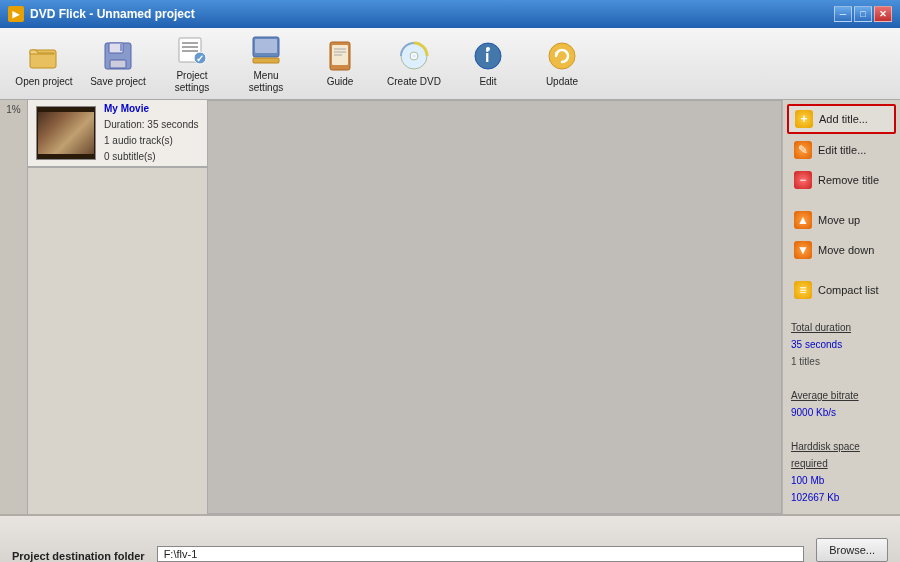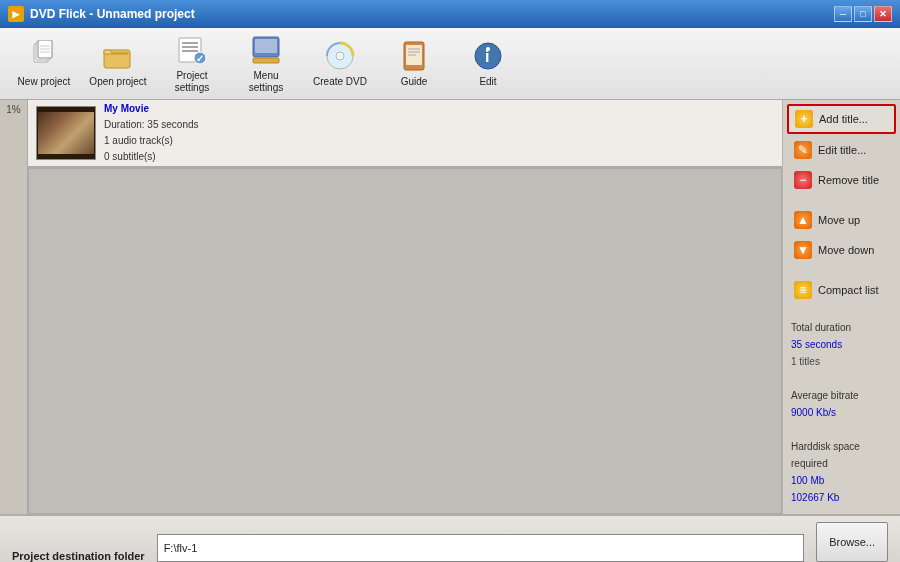--- a/index.html
+++ b/index.html
@@ -116,21 +116,21 @@
       align-items: center;
       padding-top: 4px;
       font-size: 10px;
       color: #444;
     }
 
     
     .content-area {
       flex: 1;
       display: flex;
-      flex-direction: column;
+      flex-direction: row;
       background: #d8d4cc;
     }
 
     
     .title-list {
       height: 68px;
       background: #f0ede8;
       border-bottom: 2px solid #aaa;
       display: flex;
       align-items: center;
@@ -231,20 +231,21 @@
     
     .stats-section {
       margin-top: auto;
       padding: 4px;
       font-size: 10px;
       color: #444;
       line-height: 1.7;
     }
     .stats-section .stat-label {
       color: #333;
+      text-decoration: underline;
     }
     .stats-section .stat-value {
       color: #0000cc;
     }
 
     
     .bottom-bar {
       height: 48px;
       background: linear-gradient(to bottom, #e8e4e0, #d8d4d0);
       border-top: 2px solid #b0aca8;
@@ -253,31 +254,31 @@
       padding: 0 12px;
       gap: 12px;
     }
     .destination-label {
       font-size: 11px;
       font-weight: bold;
       color: #222;
     }
     .destination-path-area {
       flex: 1;
-      height: 28px;
+      height: 16px;
       background: white;
       border: 1px solid #888;
       display: flex;
       align-items: center;
       padding: 0 6px;
       font-size: 11px;
       color: #222;
     }
     .browse-btn {
-      height: 40px;
+      height: 24px;
       padding: 0 12px;
       background: linear-gradient(to bottom, #f5f5f5, #ddd);
       border: 1px solid #888;
       border-radius: 2px;
       cursor: pointer;
       font-size: 11px;
       color: #222;
     }
   </style>
 </head>
@@ -292,44 +293,42 @@
   </div>
   <div class="title-bar-controls">
     <div class="title-btn">─</div>
     <div class="title-btn">□</div>
     <div class="title-btn close">✕</div>
   </div>
 </div>
 
 <div class="toolbar">
 
-  <div class="toolbar-item">
-    <div class="toolbar-icon">
-      <svg width="32" height="32" viewBox="0 0 32 32">
-        <rect x="6" y="4" width="14" height="18" rx="1" fill="white" stroke="#aaa" stroke-width="1"></rect>
-        <rect x="8" y="2" width="14" height="18" rx="1" fill="white" stroke="#aaa" stroke-width="1"></rect>
-        <rect x="10" y="0" width="14" height="18" rx="1" fill="white" stroke="#888" stroke-width="1"></rect>
-        <line x1="12" y1="6" x2="22" y2="6" stroke="#ccc" stroke-width="1"></line>
-        <line x1="12" y1="9" x2="22" y2="9" stroke="#ccc" stroke-width="1"></line>
-        <line x1="12" y1="12" x2="22" y2="12" stroke="#ccc" stroke-width="1"></line>
-      </svg>
-    </div>
-    <span class="toolbar-label">New project</span>
-  </div>
 
   <div class="toolbar-item">
     <div class="toolbar-icon">
       <svg width="32" height="32" viewBox="0 0 32 32">
         <rect x="2" y="10" width="26" height="18" rx="2" fill="#e8c060" stroke="#c09020" stroke-width="1"></rect>
         <path d="M2 14 L2 10 L8 10 L10 13 L26 13 L26 14 Z" fill="#f0d080" stroke="#c09020" stroke-width="1"></path>
       </svg>
     </div>
     <span class="toolbar-label">Open project</span>
   </div>
 
+  <div class="toolbar-item">
+    <div class="toolbar-icon">
+      <svg width="32" height="32" viewBox="0 0 32 32">
+        <rect x="3" y="3" width="26" height="26" rx="2" fill="#8899cc" stroke="#5566aa" stroke-width="1"></rect>
+        <rect x="7" y="3" width="14" height="10" rx="1" fill="#dde" stroke="#5566aa" stroke-width="1"></rect>
+        <rect x="8" y="20" width="16" height="8" rx="1" fill="#ccd" stroke="#5566aa" stroke-width="1"></rect>
+        <rect x="18" y="4" width="2" height="7" fill="#8899cc"></rect>
+      </svg>
+    </div>
+    <span class="toolbar-label">Save project</span>
+  </div>
 
   <div class="toolbar-item">
     <div class="toolbar-icon">
       <svg width="32" height="32" viewBox="0 0 32 32">
         <rect x="3" y="4" width="22" height="24" rx="1" fill="white" stroke="#aaa" stroke-width="1"></rect>
         <line x1="6" y1="9" x2="22" y2="9" stroke="#888" stroke-width="1.5"></line>
         <line x1="6" y1="13" x2="22" y2="13" stroke="#888" stroke-width="1.5"></line>
         <line x1="6" y1="17" x2="22" y2="17" stroke="#888" stroke-width="1.5"></line>
         <circle cx="24" cy="24" r="6" fill="#6699cc" stroke="white" stroke-width="1"></circle>
         <text x="20" y="28" font-size="10" fill="white" font-weight="bold">✓</text>
@@ -345,54 +344,64 @@
         <rect x="5" y="5" width="22" height="14" rx="1" fill="#aabbdd"></rect>
         <rect x="3" y="24" width="26" height="5" rx="1" fill="#ddaa44" stroke="#bb8822" stroke-width="1"></rect>
       </svg>
     </div>
     <span class="toolbar-label">Menu settings</span>
   </div>
 
   <div class="toolbar-item">
     <div class="toolbar-icon">
       <svg width="32" height="32" viewBox="0 0 32 32">
+        <rect x="6" y="2" width="20" height="28" rx="2" fill="#cc8844" stroke="#aa6622" stroke-width="1"></rect>
+        <rect x="8" y="5" width="16" height="20" rx="1" fill="#f5e8d0"></rect>
+        <line x1="10" y1="9" x2="22" y2="9" stroke="#aaa" stroke-width="1"></line>
+        <line x1="10" y1="12" x2="22" y2="12" stroke="#aaa" stroke-width="1"></line>
+        <line x1="10" y1="15" x2="18" y2="15" stroke="#aaa" stroke-width="1"></line>
+      </svg>
+    </div>
+    <span class="toolbar-label">Guide</span>
+  </div>
+
+  <div class="toolbar-item">
+    <div class="toolbar-icon">
+      <svg width="32" height="32" viewBox="0 0 32 32">
         <circle cx="16" cy="16" r="13" fill="#ddeeff" stroke="#aabb99" stroke-width="1"></circle>
         <circle cx="16" cy="16" r="4" fill="white" stroke="#aabb99" stroke-width="1"></circle>
         <circle cx="16" cy="16" r="2" fill="#ddeeff"></circle>
         <path d="M16 3 A13 13 0 0 1 29 16" stroke="#ddcc44" stroke-width="3" fill="none"></path>
         <path d="M16 3 A13 13 0 0 0 3 16" stroke="#88aacc" stroke-width="2" fill="none"></path>
       </svg>
     </div>
     <span class="toolbar-label">Create DVD</span>
   </div>
 
   <div class="toolbar-item">
     <div class="toolbar-icon">
       <svg width="32" height="32" viewBox="0 0 32 32">
-        <rect x="6" y="2" width="20" height="28" rx="2" fill="#cc8844" stroke="#aa6622" stroke-width="1"></rect>
-        <rect x="8" y="5" width="16" height="20" rx="1" fill="#f5e8d0"></rect>
-        <line x1="10" y1="9" x2="22" y2="9" stroke="#aaa" stroke-width="1"></line>
-        <line x1="10" y1="12" x2="22" y2="12" stroke="#aaa" stroke-width="1"></line>
-        <line x1="10" y1="15" x2="18" y2="15" stroke="#aaa" stroke-width="1"></line>
-      </svg>
-    </div>
-    <span class="toolbar-label">Guide</span>
-  </div>
-
-  <div class="toolbar-item">
-    <div class="toolbar-icon">
-      <svg width="32" height="32" viewBox="0 0 32 32">
         <circle cx="16" cy="16" r="13" fill="#4477aa" stroke="#2255aa" stroke-width="1"></circle>
         <text x="13" y="22" font-size="16" fill="white" font-weight="bold">i</text>
         <circle cx="16" cy="9" r="2" fill="white"></circle>
       </svg>
     </div>
     <span class="toolbar-label">Edit</span>
   </div>
 
+  <div class="toolbar-item">
+    <div class="toolbar-icon">
+      <svg width="32" height="32" viewBox="0 0 32 32">
+        <circle cx="16" cy="16" r="13" fill="#eebb44" stroke="#cc9922" stroke-width="1"></circle>
+        <path d="M10 16 A6 6 0 1 1 16 22" stroke="white" stroke-width="2.5" fill="none" stroke-linecap="round"></path>
+        <polygon points="9,12 13,12 11,16" fill="white"></polygon>
+      </svg>
+    </div>
+    <span class="toolbar-label">Update</span>
+  </div>
 </div>
 
 <div class="main-area">
 
   <div class="left-panel">
     <span>1%</span>
   </div>
 
   <div class="content-area">
 

